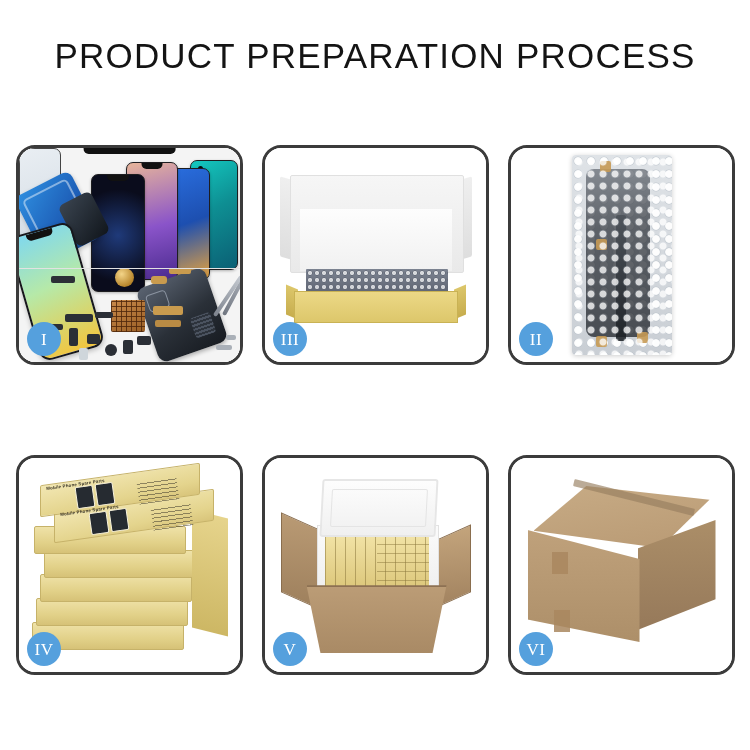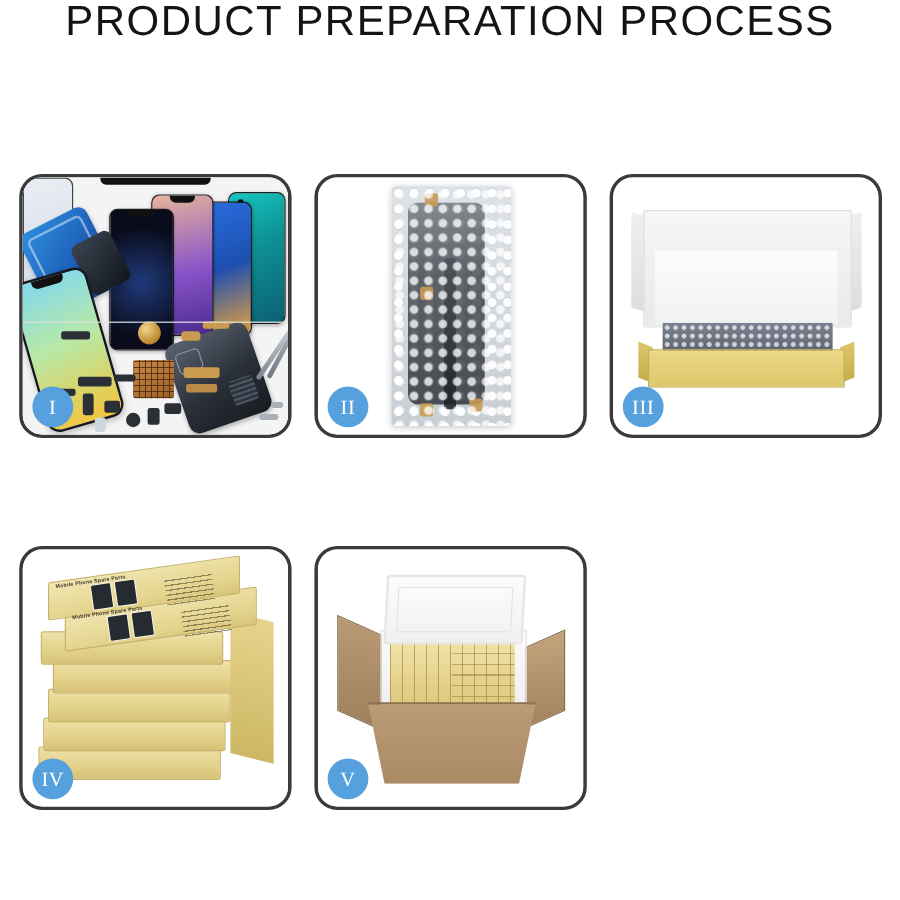--- a/index.html
+++ b/index.html
@@ -17,20 +17,21 @@
     width: 750px;
     height: 750px;
     background: #ffffff;
   }
 
   
   .header { position: absolute; top: 0; left: 0; width: 750px; text-align: center; }
 
   .title {
     margin: 0;
+    padding-top: 38px;
     font-size: 35px;
     font-weight: 400;
     letter-spacing: 1.2px;
     color: #141414;
     font-family: "Liberation Sans", sans-serif;
     line-height: 1.05;
     white-space: nowrap;
   }
 
   .subtitle {
@@ -466,47 +467,47 @@
           <div class="chip c14"></div>
           <div class="chip c15"></div>
           <div class="chip c16"></div>
         </div>
       </div>
       <div class="badge">I</div>
     </div>
 
     <div class="panel">
       <div class="panel-inner">
-        <div class="p2-wrap">
-          <div class="p2-screen"></div>
-          <div class="p2-strip"></div>
-          <div class="p2-tape t1"></div>
-          <div class="p2-tape t2"></div>
-          <div class="p2-tape t3"></div>
-          <div class="p2-tape t4"></div>
-          <div class="p2-bubbles"></div>
-        </div>
-      </div>
-      <div class="badge">II</div>
-    </div>
-
-    <div class="panel">
-      <div class="panel-inner">
         <div class="p3">
           <div class="p3-lidflapL"></div>
           <div class="p3-lidflapR"></div>
           <div class="p3-lidback"></div>
           <div class="p3-foam"></div>
           <div class="p3-bubble"></div>
           <div class="p3-sideL"></div>
           <div class="p3-sideR"></div>
           <div class="p3-front"></div>
         </div>
       </div>
       <div class="badge">III</div>
+    </div>
+
+    <div class="panel">
+      <div class="panel-inner">
+        <div class="p2-wrap">
+          <div class="p2-screen"></div>
+          <div class="p2-strip"></div>
+          <div class="p2-tape t1"></div>
+          <div class="p2-tape t2"></div>
+          <div class="p2-tape t3"></div>
+          <div class="p2-tape t4"></div>
+          <div class="p2-bubbles"></div>
+        </div>
+      </div>
+      <div class="badge">II</div>
     </div>
 
     <div class="panel">
       <div class="panel-inner">
         <div class="p4">
           <div class="box4 b1"></div>
           <div class="box4 b2"></div>
           <div class="box4 b3"></div>
           <div class="box4 b4"></div>
           <div class="box4 b5"></div>
@@ -533,15 +534,28 @@
           <div class="p5-flapR"></div>
           <div class="p5-foam"></div>
           <div class="p5-inner"></div>
           <div class="p5-lid"></div>
           <div class="p5-body"></div>
         </div>
       </div>
       <div class="badge">V</div>
     </div>
 
+    <div class="panel">
+      <div class="panel-inner">
+        <div class="p6">
+          <div class="p6-top"></div>
+          <div class="p6-side"></div>
+          <div class="p6-front"></div>
+          <div class="p6-seam"></div>
+          <div class="p6-tape t1"></div>
+          <div class="p6-tape t2"></div>
+        </div>
+      </div>
+      <div class="badge">VI</div>
+    </div>
 
   </div>
 </div>
 
 </body></html>

